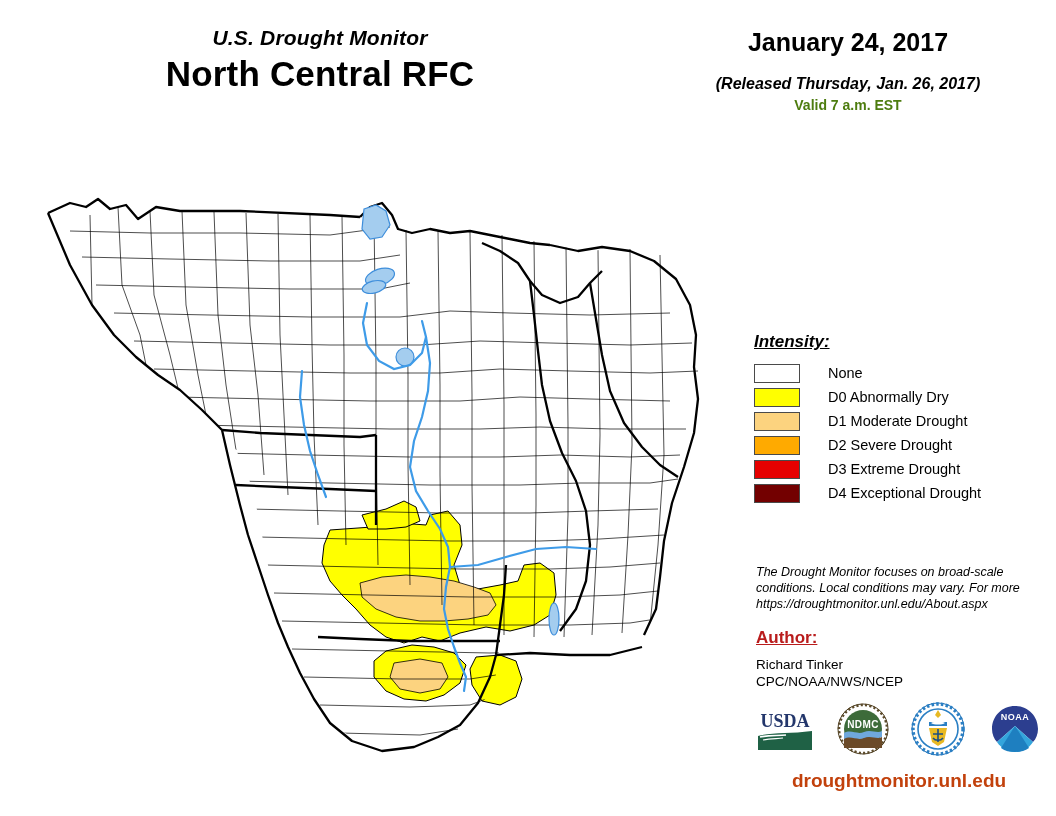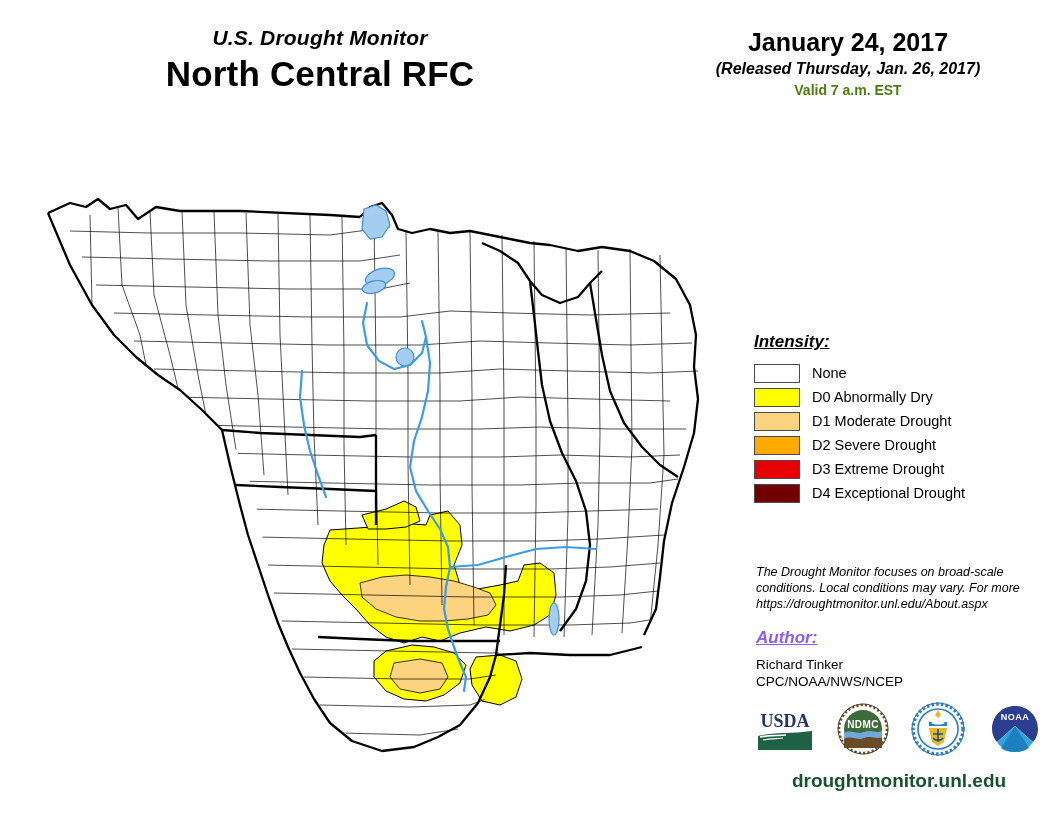--- a/index.html
+++ b/index.html
@@ -48,21 +48,21 @@
   #date-main {
     font-size: 25px;
     font-weight: bold;
     color: #000;
   }
   #date-released {
     font-size: 16px;
     font-weight: bold;
     font-style: italic;
     color: #000;
-    margin-top: 3px;
+    margin-top: 18px;
   }
   #date-valid {
     font-size: 14px;
     font-weight: bold;
     color: #4d7c0f;
     margin-top: 4px;
   }
 
   
   #map-area {
@@ -96,21 +96,21 @@
     margin-bottom: 0px;
   }
   .legend-swatch {
     width: 46px;
     height: 19px;
     border: 1px solid #4a4a4a;
     box-sizing: border-box;
     flex: 0 0 auto;
   }
   .legend-label {
-    margin-left: 12px;
+    margin-left: 28px;
     font-size: 14.5px;
     color: #000;
     white-space: nowrap;
   }
 
   
   #disclaimer {
     position: absolute;
     left: 756px;
     top: 564px;
@@ -124,23 +124,22 @@
   
   #author-block {
     position: absolute;
     left: 756px;
     top: 628px;
     width: 280px;
   }
   #author-heading {
     font-size: 17px;
     font-weight: bold;
-    font-style: italic;
     text-decoration: underline;
-    color: #8b5cf6;
+    color: #b91c1c;
     margin-bottom: 8px;
   }
   .author-line {
     font-size: 13.5px;
     color: #000;
     line-height: 17px;
   }
 
   
   #logo-row {
@@ -156,21 +155,21 @@
   .logo { flex: 0 0 auto; }
 
   #site-url {
     position: absolute;
     left: 756px;
     top: 770px;
     width: 286px;
     text-align: center;
     font-size: 19px;
     font-weight: bold;
-    color: #14532d;
+    color: #c2410c;
   }
 </style>
 </head>
 <body>
 
 <div id="header-left">
   <div id="subtitle-usdm">U.S. Drought Monitor</div>
   <div id="title-region">North Central RFC</div>
 </div>
 

